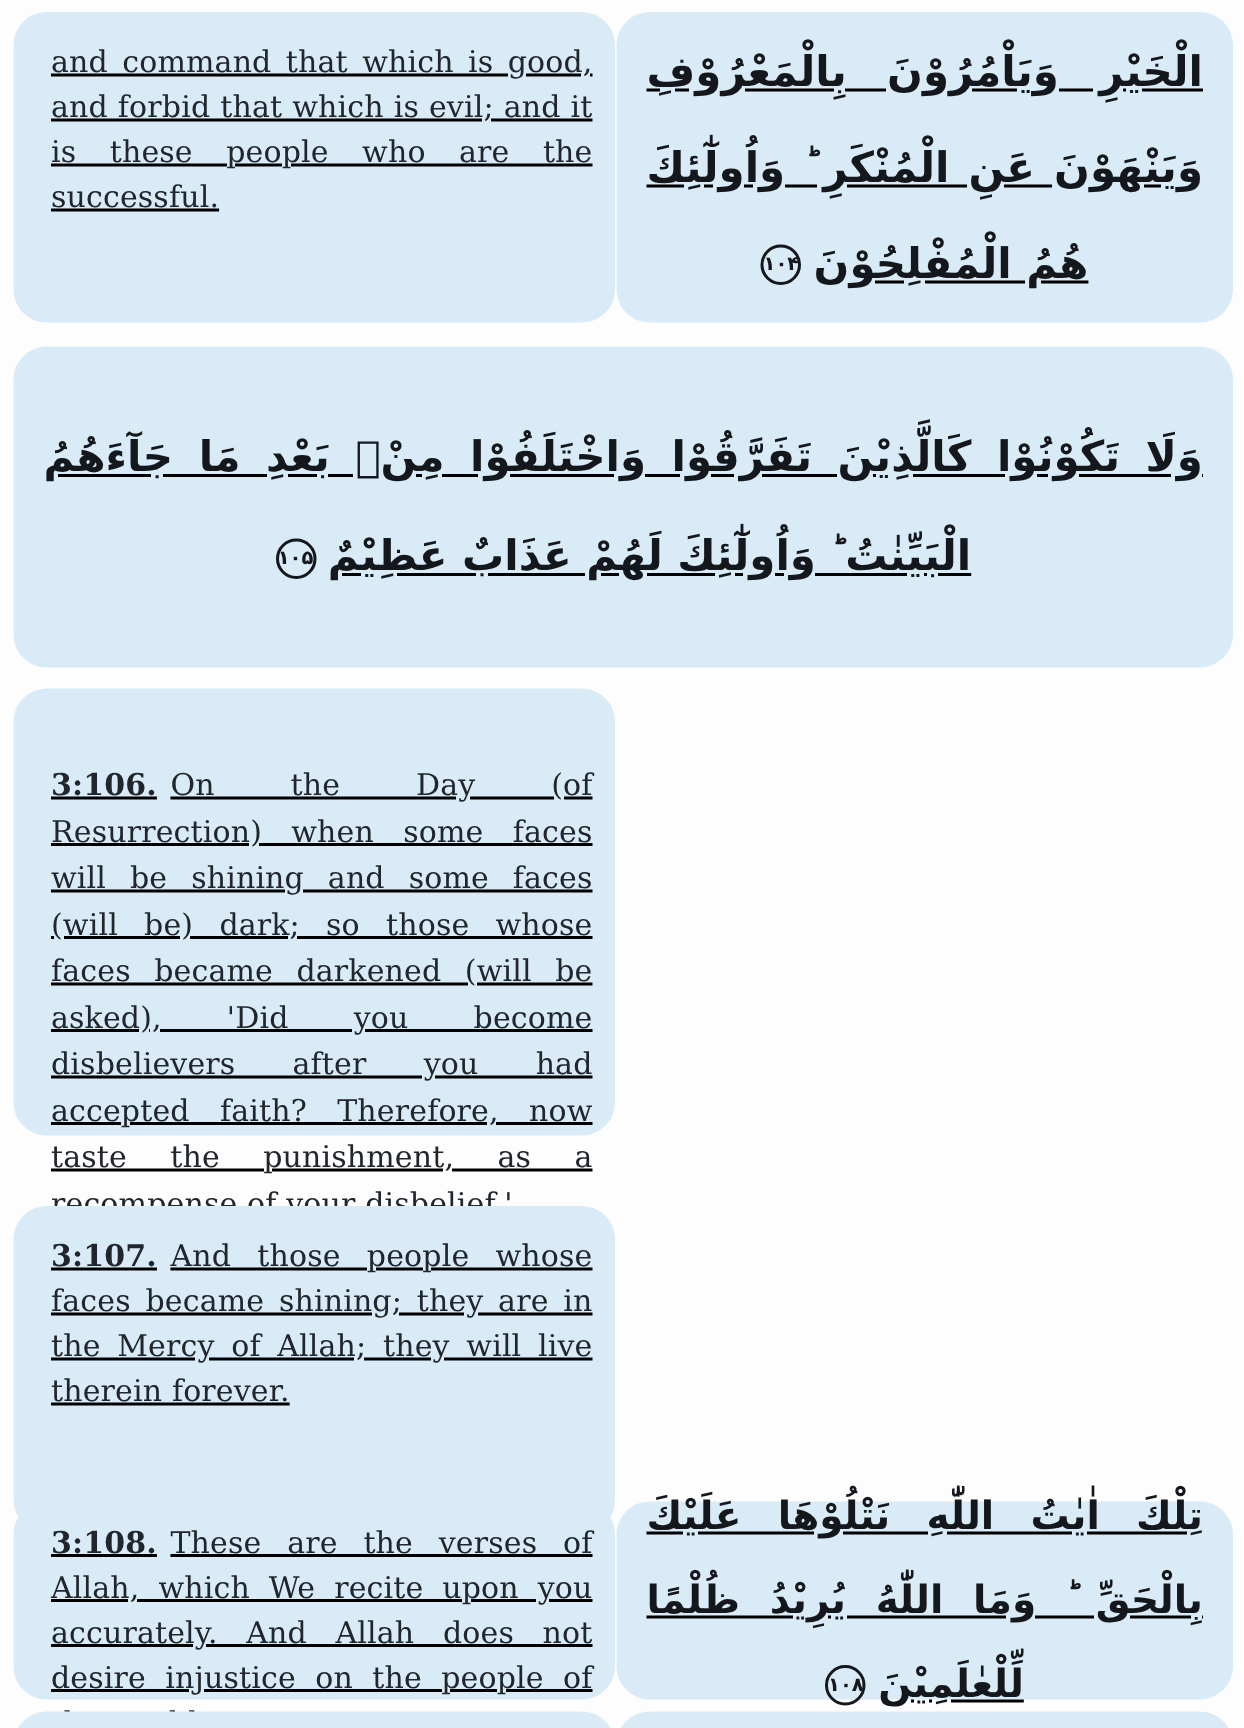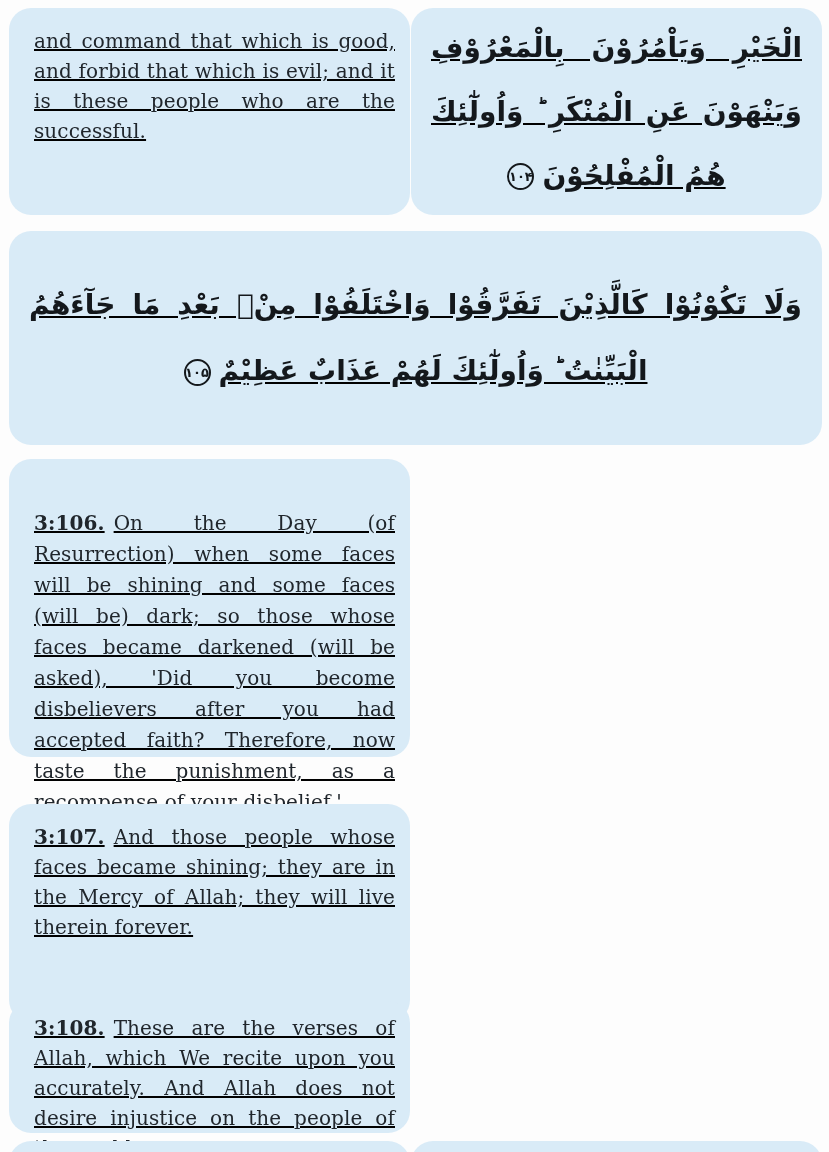--- a/index.html
+++ b/index.html
@@ -119,20 +119,23 @@
   <div class="row r4">
     <div class="card english">
       <p class="etext"><span class="ref">3:107.</span><span>And those people whose faces became shining; they are in the Mercy of Allah; they will live therein forever.</span></p>
     </div>
   </div>
 
   <div class="row r5">
     <div class="card english">
       <p class="etext"><span class="ref">3:108.</span><span>These are the verses of Allah, which We recite upon you accurately. And Allah does not desire injustice on the people of the world.</span></p>
     </div>
+    <div class="card arabic">
+      <p class="atext"><span>تِلْكَ اٰيٰتُ اللّٰهِ نَتْلُوْهَا عَلَيْكَ بِالْحَقِّ ؕ وَمَا اللّٰهُ يُرِيْدُ ظُلْمًا لِّلْعٰلَمِيْنَ</span><span class="ayah-circle">۱۰۸</span></p>
+    </div>
   </div>
 
   <div class="row r6">
     <div class="card english"></div>
     <div class="card arabic"></div>
   </div>
 
 </div>
 
 </body></html>

